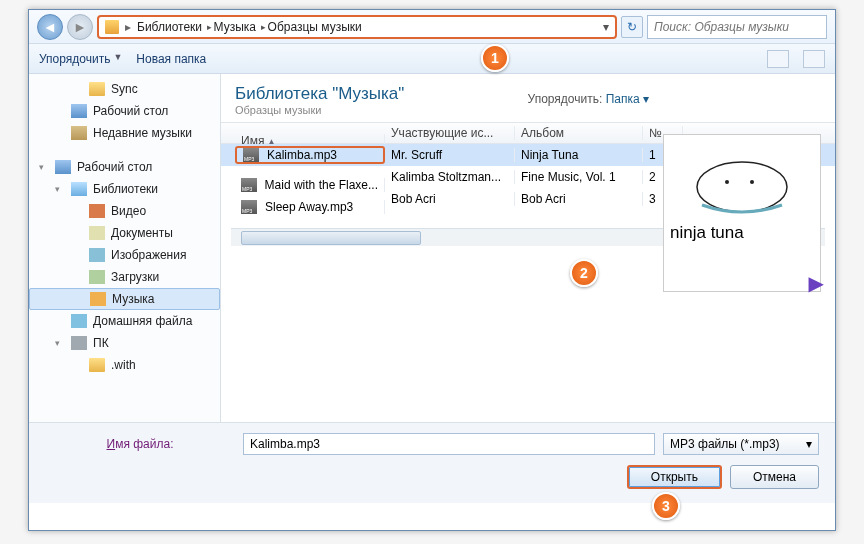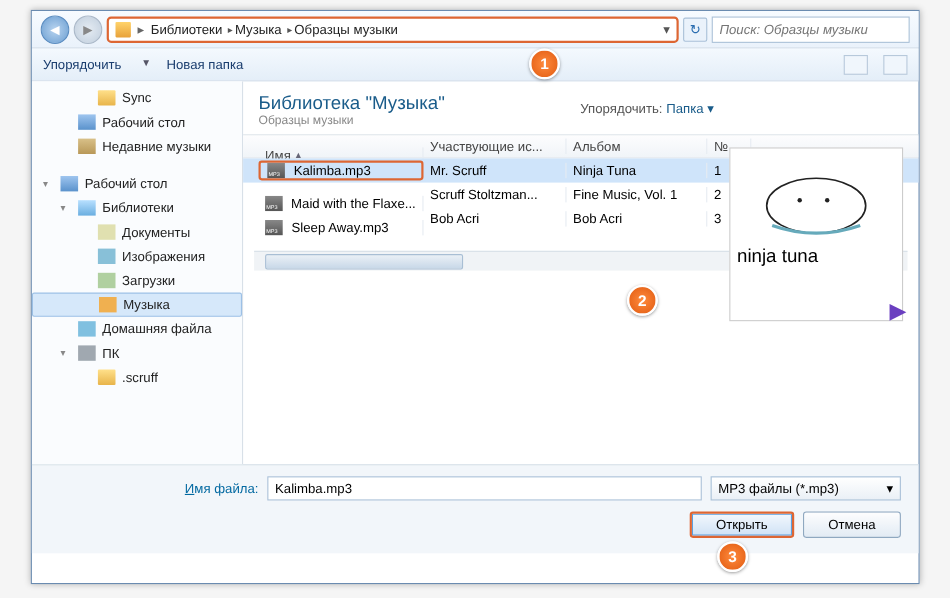--- a/index.html
+++ b/index.html
@@ -19,21 +19,21 @@
 .addr-drop { color: #555; margin-left: 3px; font-size: 9px; }
 .addr-dropbtn { margin-left: auto; color: #555; cursor: pointer; }
 .refresh { width: 22px; height: 22px; border: 1px solid #a9c0d8; background: #eaf2fb; border-radius: 2px; color: #2a6db0; text-align: center; line-height: 20px; cursor: pointer; }
 .searchbox { width: 180px; height: 24px; border: 1px solid #a9c0d8; background: #fff; padding: 0 6px; display: flex; align-items: center; }
 .searchbox input { border: none; outline: none; width: 100%; color: #1d4ed8; font-style: italic; font-size: 12px; }
 .callout { position: absolute; width: 28px; height: 28px; border-radius: 50%; background: radial-gradient(#ff8a3c,#e05a10); color: #fff; font-weight: bold; font-size: 14px; display: flex; align-items: center; justify-content: center; border: 2px solid #fff; box-shadow: 0 1px 3px rgba(0,0,0,.4); z-index: 50; }
 .callout.c1 { top: 34px; left: 452px; }
 .callout.c2 { top: 185px; left: 349px; }
 .callout.c3 { top: 482px; left: 623px; }
 .toolbar { height: 30px; background: linear-gradient(#f4f9fe,#e4eef8); border-bottom: 1px solid #cfdbe8; display: flex; align-items: center; padding: 0 10px; gap: 14px; }
-.tb-item { color: #1a3d6e; cursor: pointer; display: flex; align-items: flex-start; gap: 18px; }
+.tb-item { color: #1a3d6e; cursor: pointer; display: flex; align-items: flex-start; gap: 3px; }
 .tb-item .dd { font-size: 9px; color: #556; }
 .tb-spacer { flex: 1; }
 .tb-view { width: 22px; height: 18px; border: 1px solid #b7c9db; background: #f0f6fc; cursor: pointer; }
 .body { display: flex; height: 348px; }
 .sidebar { width: 192px; border-right: 1px solid #d8e0e8; padding: 4px 0; overflow: hidden; background: #fafcfe; }
 .sb-item { display: flex; align-items: center; gap: 6px; padding: 2px 6px 2px 10px; cursor: pointer; color: #222; line-height: 18px; }
 .sb-item.ind1 { padding-left: 26px; }
 .sb-item.ind2 { padding-left: 44px; }
 .sb-item.sel { background: #d6e8fa; border: 1px solid #9cc0e6; border-radius: 2px; padding-top: 1px; padding-bottom: 1px; }
 .sic { width: 16px; height: 14px; display: inline-block; }
@@ -72,24 +72,24 @@
 .preview-inner { padding: 6px; font-family: "Comic Sans MS", cursive; }
 .pv-title { font-size: 18px; letter-spacing: 1px; }
 .pv-blob { width: 120px; height: 70px; margin: 6px auto; position: relative; }
 .pv-blob svg { width: 100%; height: 100%; }
 .pv-sub { font-size: 17px; }
 .pv-play { position: absolute; right: -4px; bottom: -4px; color: #6a3fc0; font-size: 20px; }
 .hscroll { height: 18px; background: #f0f3f6; border-top: 1px solid #d8e0e8; margin: 18px 10px 0 10px; display: flex; align-items: center; }
 .hthumb { height: 14px; width: 180px; background: linear-gradient(#eaf0f6,#c8d8e8); border: 1px solid #a8bed4; border-radius: 2px; margin-left: 10px; }
 .footer { border-top: 1px solid #d8e0e8; padding: 10px 16px 14px; background: #f2f6fa; }
 .frow { display: flex; align-items: center; gap: 8px; }
-.flabel { width: 190px; text-align: right; color: #0369a1; }
+.flabel { width: 190px; text-align: center; color: #701a75; }
 .flabel u { text-decoration: underline; }
 .fname { flex: 1; height: 22px; border: 1px solid #a9c0d8; padding: 0 6px; background: #fff; }
-.ftype { width: 173px; height: 22px; border: 1px solid #a9c0d8; background: linear-gradient(#fff,#eaf0f6); padding: 0 6px; display: flex; align-items: center; justify-content: space-between; cursor: pointer; }
+.ftype { width: 156px; height: 22px; border: 1px solid #a9c0d8; background: linear-gradient(#fff,#eaf0f6); padding: 0 6px; display: flex; align-items: center; justify-content: space-between; cursor: pointer; }
 .fbtns { display: flex; justify-content: flex-end; gap: 8px; margin-top: 10px; }
 .btn { height: 24px; padding: 0 22px; border: 1px solid #8fa8c0; background: linear-gradient(#fdfdfe,#e2ebf4); border-radius: 3px; cursor: pointer; }
 .btn.primary { border: 2px solid #d63; background: linear-gradient(#f3f8fd,#cfe2f5); box-shadow: 0 0 0 1px #5aa0e0 inset; }
 </style>
 </head>
 <body>
 
 <div class="window">
 
   <div class="navrow">
@@ -146,20 +146,25 @@
           <span class="sic desk"></span>
           <span>Рабочий стол</span>
         </div>
         <div class="sb-item ind1">
           <span class="tri">▾</span>
           <span class="sic lib"></span>
           <span>Библиотеки</span>
         </div>
         <div class="sb-item ind2">
           <span class="tri"></span>
+          <span class="sic vid"></span>
+          <span>Видео</span>
+        </div>
+        <div class="sb-item ind2">
+          <span class="tri"></span>
           <span class="sic doc"></span>
           <span>Документы</span>
         </div>
         <div class="sb-item ind2">
           <span class="tri"></span>
           <span class="sic img"></span>
           <span>Изображения</span>
         </div>
         <div class="sb-item ind2">
           <span class="tri"></span>
@@ -177,21 +182,21 @@
           <span>Домашняя файла</span>
         </div>
         <div class="sb-item ind1">
           <span class="tri">▾</span>
           <span class="sic pc"></span>
           <span>ПК</span>
         </div>
         <div class="sb-item ind2">
           <span class="tri"></span>
           <span class="sic fold"></span>
-          <span>.scruff</span>
+          <span>.with</span>
         </div>
       </div>
     <div class="main">
       <div class="libhdr">
         <h2>Библиотека "Музыка"</h2>
         <div class="sub">Образцы музыки</div>
       </div>
       <div class="libsort">
         <span>Упорядочить:</span>
         <a href="#"><span>Папка</span> ▾</a>
@@ -207,21 +212,21 @@
       </div>
       <div class="rows" id="rows">
           <div class="row sel">
             <div class="col name"><span class="ficon"></span>Kalimba.mp3</div>
             <div class="col art">Mr. Scruff</div>
             <div class="col alb">Ninja Tuna</div>
             <div class="col num">1</div>
           </div>
           <div class="row">
             <div class="col name"><span class="ficon"></span>Maid with the Flaxe...</div>
-            <div class="col art">Scruff Stoltzman...</div>
+            <div class="col art">Kalimba Stoltzman...</div>
             <div class="col alb">Fine Music, Vol. 1</div>
             <div class="col num">2</div>
           </div>
           <div class="row">
             <div class="col name"><span class="ficon"></span>Sleep Away.mp3</div>
             <div class="col art">Bob Acri</div>
             <div class="col alb">Bob Acri</div>
             <div class="col num">3</div>
           </div>
         </div>

